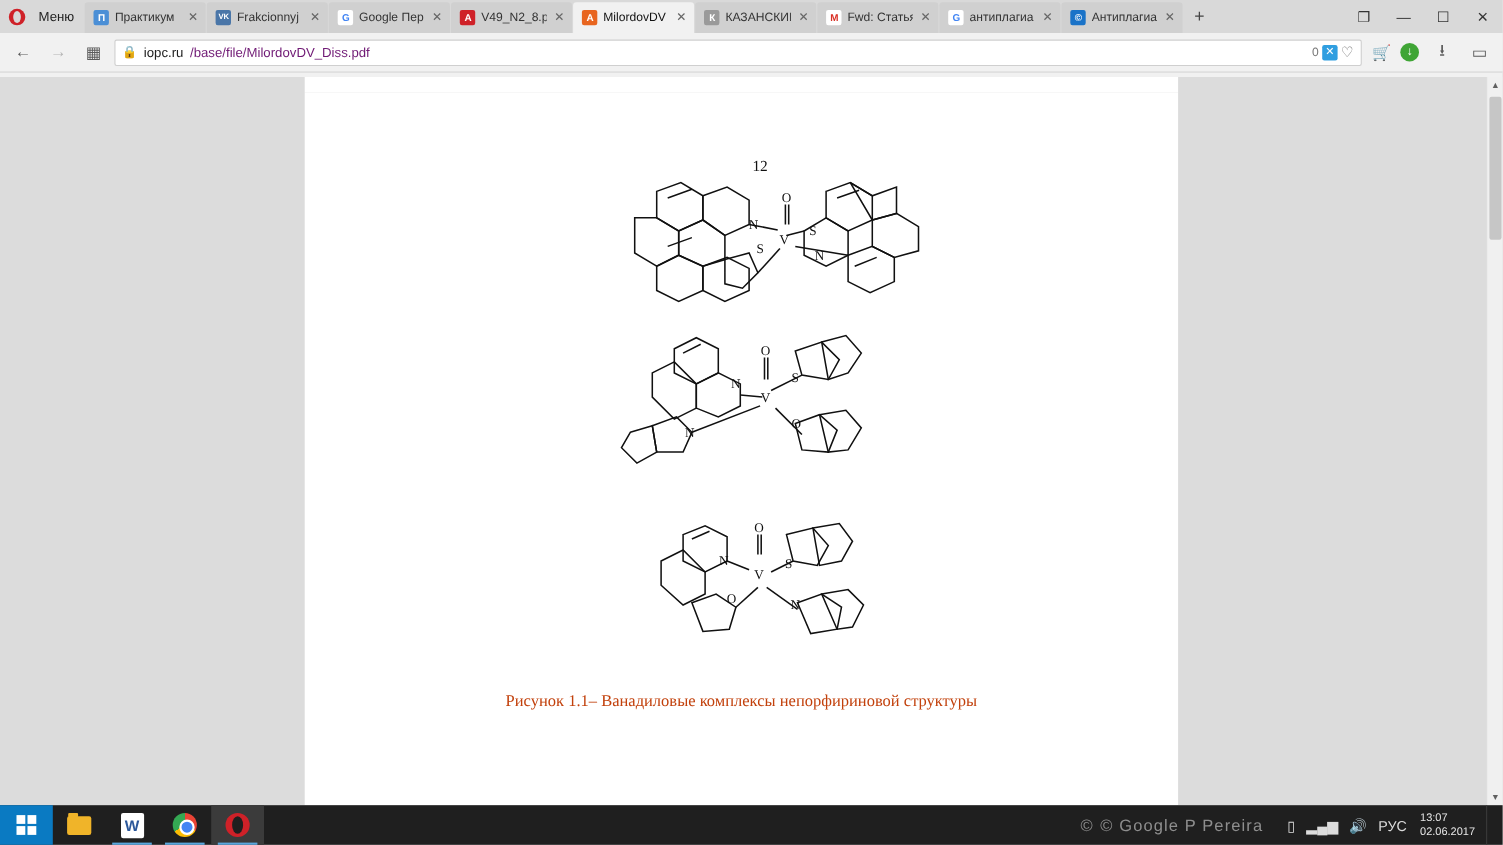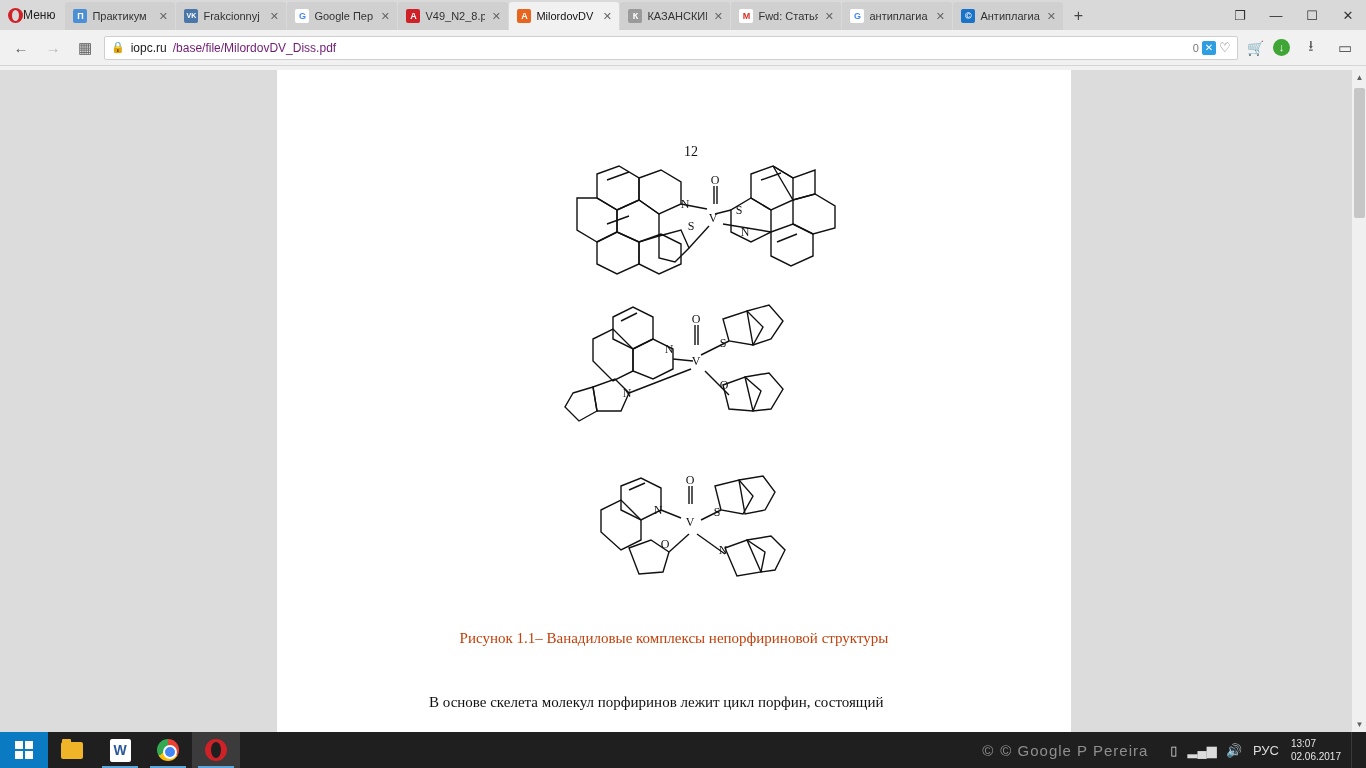--- a/index.html
+++ b/index.html
@@ -25,21 +25,21 @@
     display: flex;
     align-items: flex-end;
     padding-left: 0;
   }
   .menu-btn {
     display: flex; align-items: center;
     height: 30px;
     padding: 0 10px 0 8px;
     font-size: 12px;
     color: #222;
-    gap: 0;
+    gap: 12px;
     background: #d9d9d9;
   }
   .opera-logo {
     width: 15px; height: 15px; border-radius: 50%;
     background: #cf2128;
     position: relative;
     display: inline-block;
   }
   .opera-logo::after {
     content: "";
@@ -494,21 +494,20 @@
             <text x="413" y="10">O</text>
             <text x="381" y="40">N</text>
             <text x="388" y="74">O</text>
             <text x="440" y="42">S</text>
             <text x="446" y="80">N</text>
           </g>
         </svg>
       </div>
 
       <div class="figure-caption">Рисунок 1.1– Ванадиловые комплексы непорфириновой структуры</div>
-      <div class="body-text">В основе скелета молекул порфиринов лежит цикл порфин, состоящий</div>
     </div>
   </div>
 
   <div id="scrollbar">
     <div id="scroll-up">▲</div>
     <div id="scroll-thumb"></div>
     <div id="scroll-down">▼</div>
   </div>
 </div>
 

